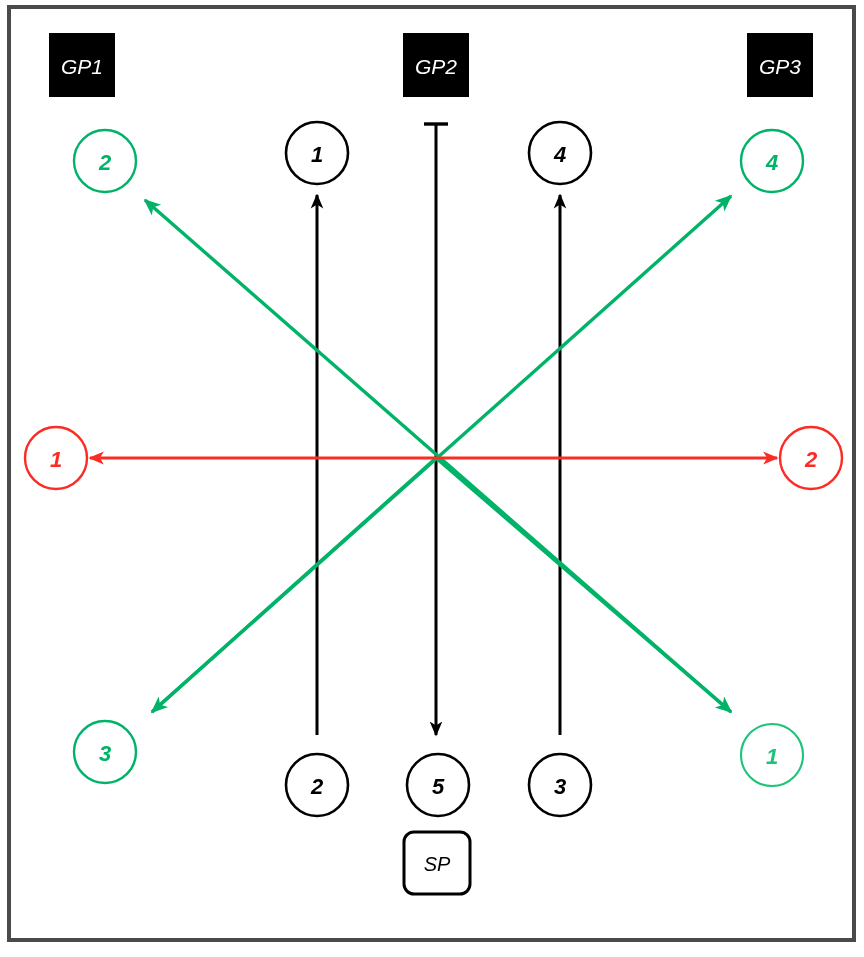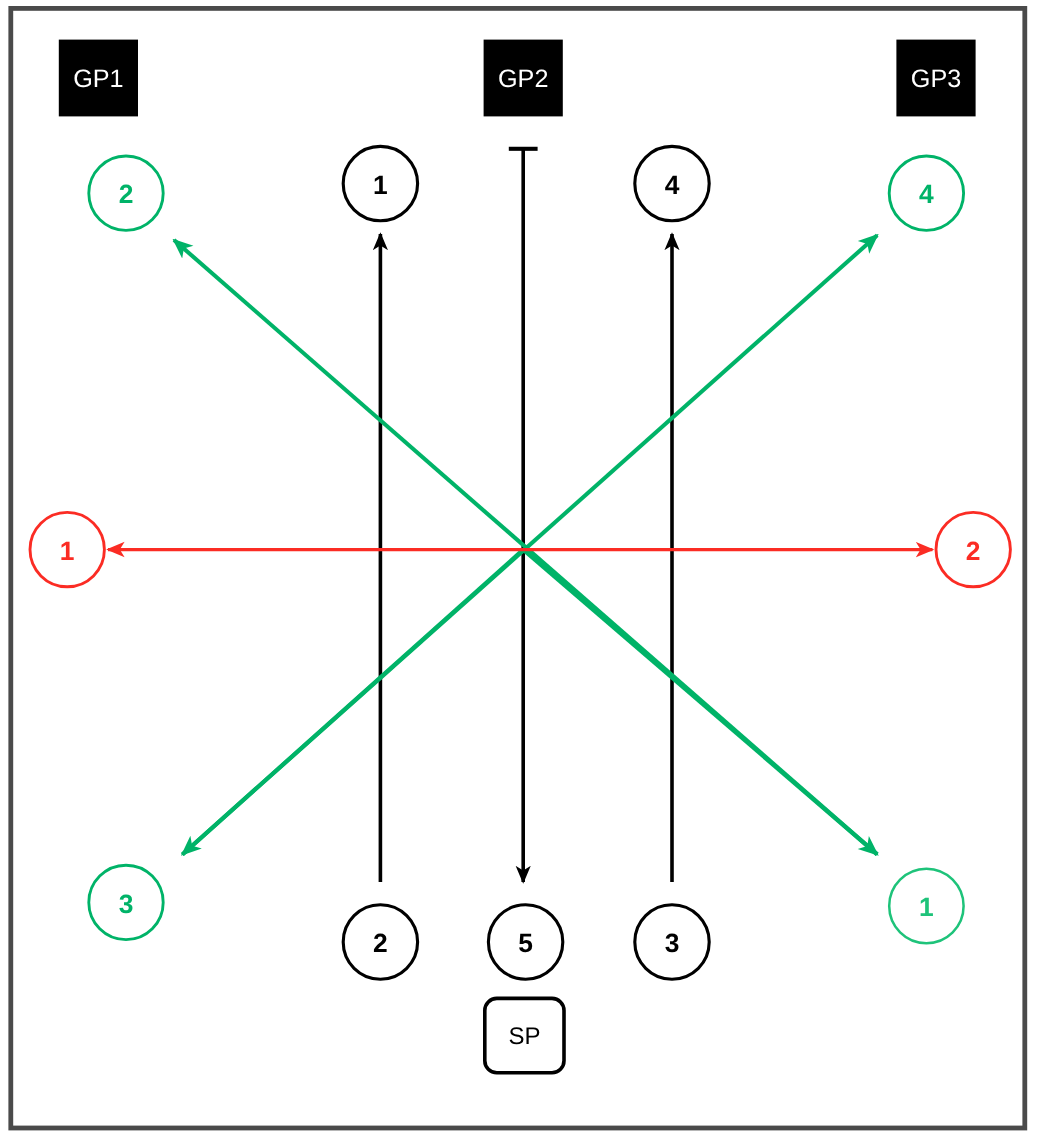--- a/index.html
+++ b/index.html
@@ -7,20 +7,21 @@
     padding: 0;
     background: #ffffff;
     font-family: "Liberation Sans", sans-serif;
   }
   #page {
     position: relative;
     width: 864px;
     height: 957px;
     background: #ffffff;
     overflow: hidden;
+    font-style: italic;
   }
   #canvas-frame {
     position: absolute;
     left: 7px;
     top: 5px;
     width: 849px;
     height: 937px;
     box-sizing: border-box;
     border: 4px solid #4a4a4a;
     background: #ffffff;

